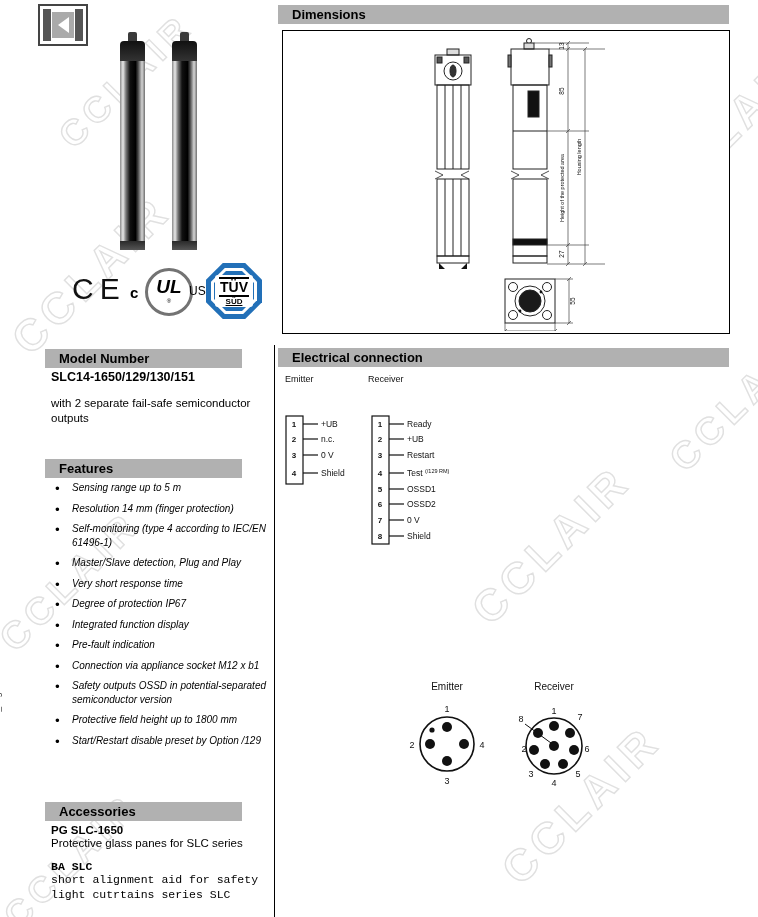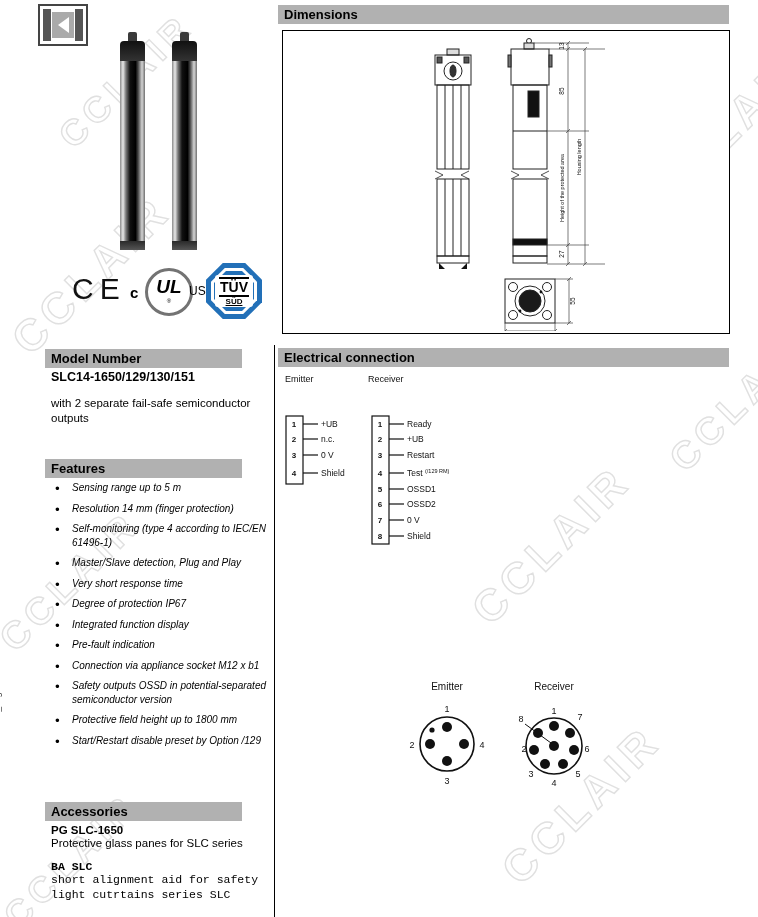--- a/index.html
+++ b/index.html
@@ -5,21 +5,21 @@
   html,body{margin:0;padding:0;background:#fff;}
   #page{position:relative;width:758px;height:917px;background:#fff;overflow:hidden;
         font-family:"Liberation Sans",sans-serif;color:#000;}
   .layer{position:absolute;z-index:2;}
   
   .wm{position:absolute;z-index:1;font-weight:bold;font-size:44px;letter-spacing:6px;
       color:transparent;-webkit-text-stroke:1.4px #e0e0e0;transform:rotate(-45deg);
       pointer-events:none;white-space:nowrap;}
   
   .bar{position:absolute;background:#b1b1b1;height:19px;line-height:19px;
-       font-weight:bold;font-size:13px;padding-left:6px;box-sizing:border-box;}
+       font-weight:bold;font-size:13px;padding-left:14px;box-sizing:border-box;}
   .bar-left{left:45px;width:197px;}
   .bar-right{left:278px;width:451px;}
   
   .modelnum{position:absolute;left:51px;font-weight:bold;font-size:12.5px;}
   .desc{position:absolute;left:51px;font-size:11.5px;line-height:1.32;width:220px;}
   ul.features{position:absolute;left:51px;top:481px;width:222px;margin:0;padding:0;
       list-style:none;font-size:10px;font-style:italic;}
   ul.features li{position:relative;padding-left:21px;margin-bottom:7px;line-height:1.35;}
   ul.features li::before{content:"•";position:absolute;left:4px;top:-1px;font-size:13px;}
   .acc-name{font-weight:bold;font-size:11.5px;}

